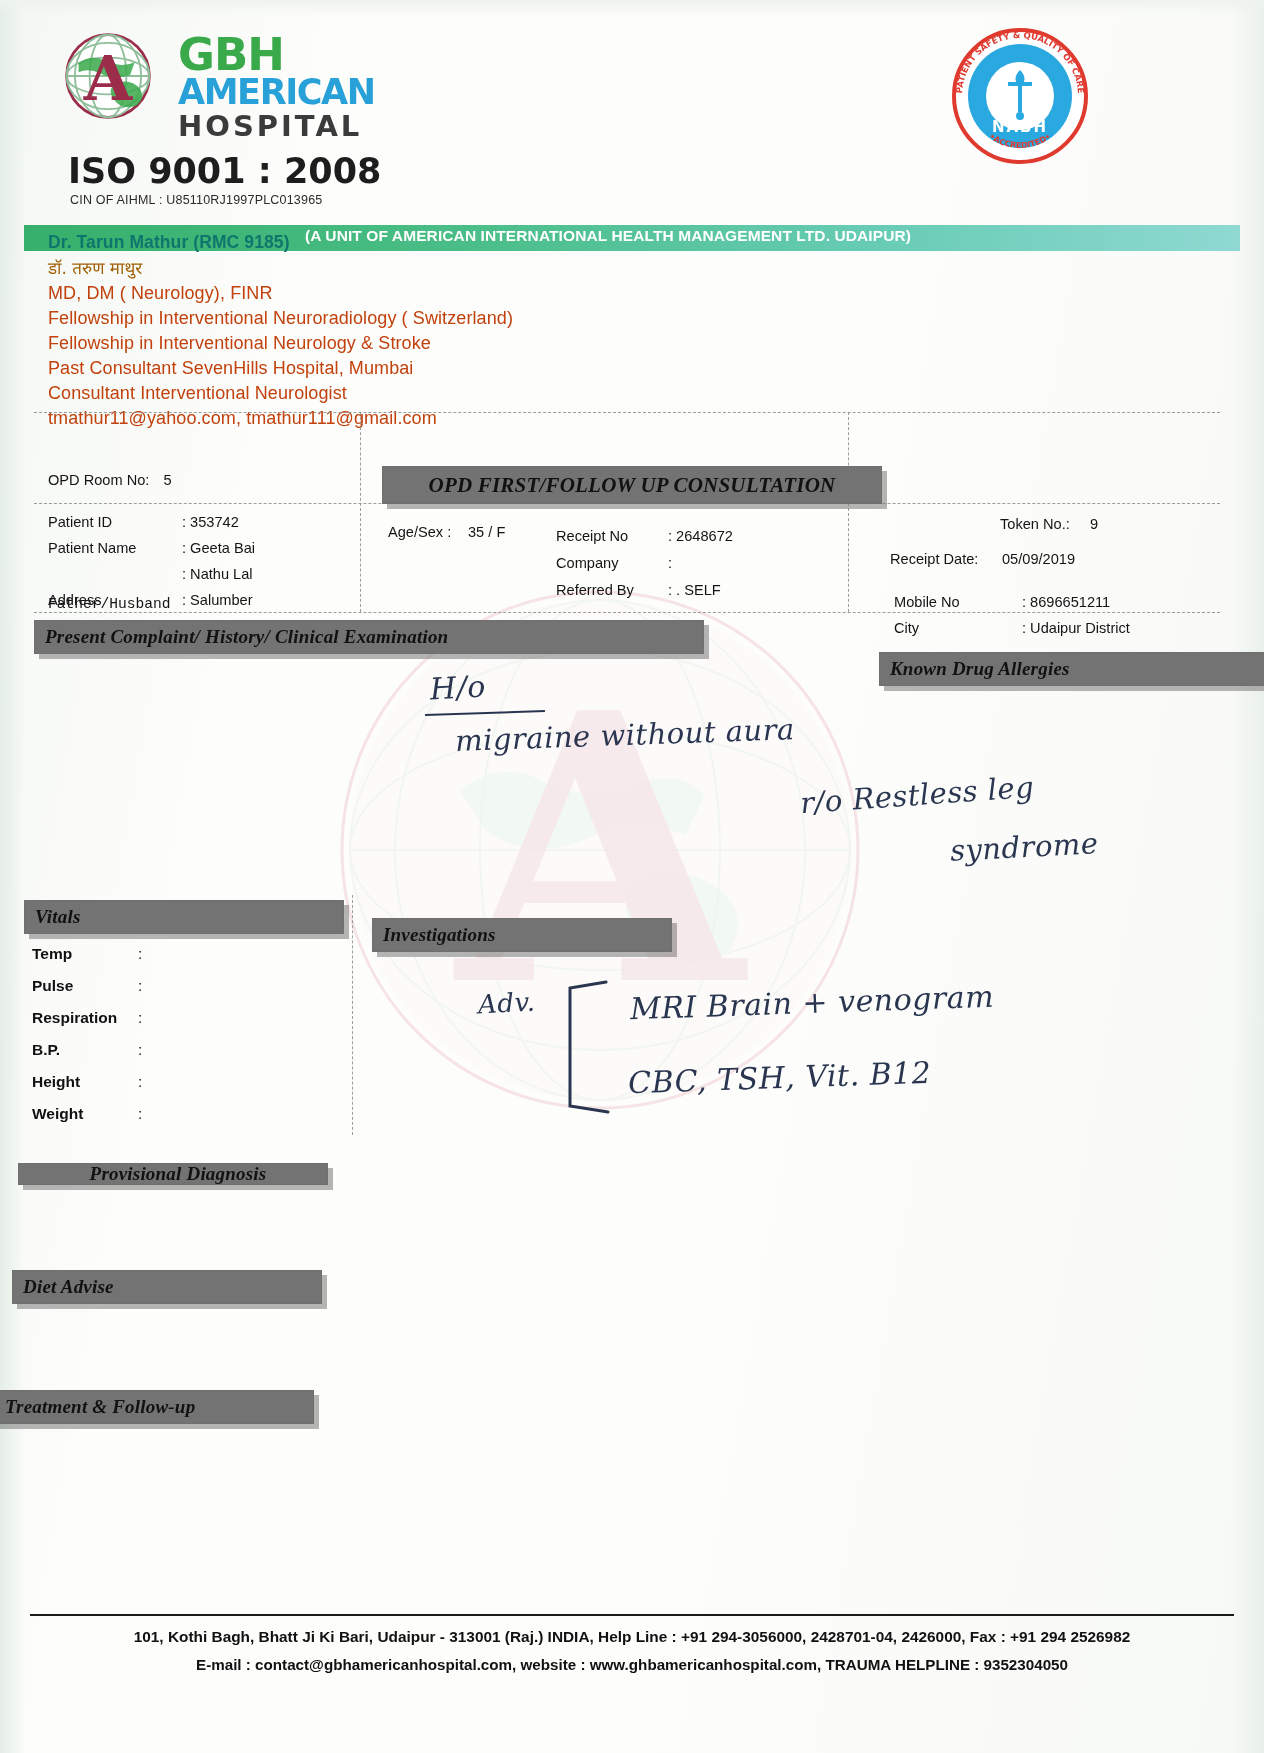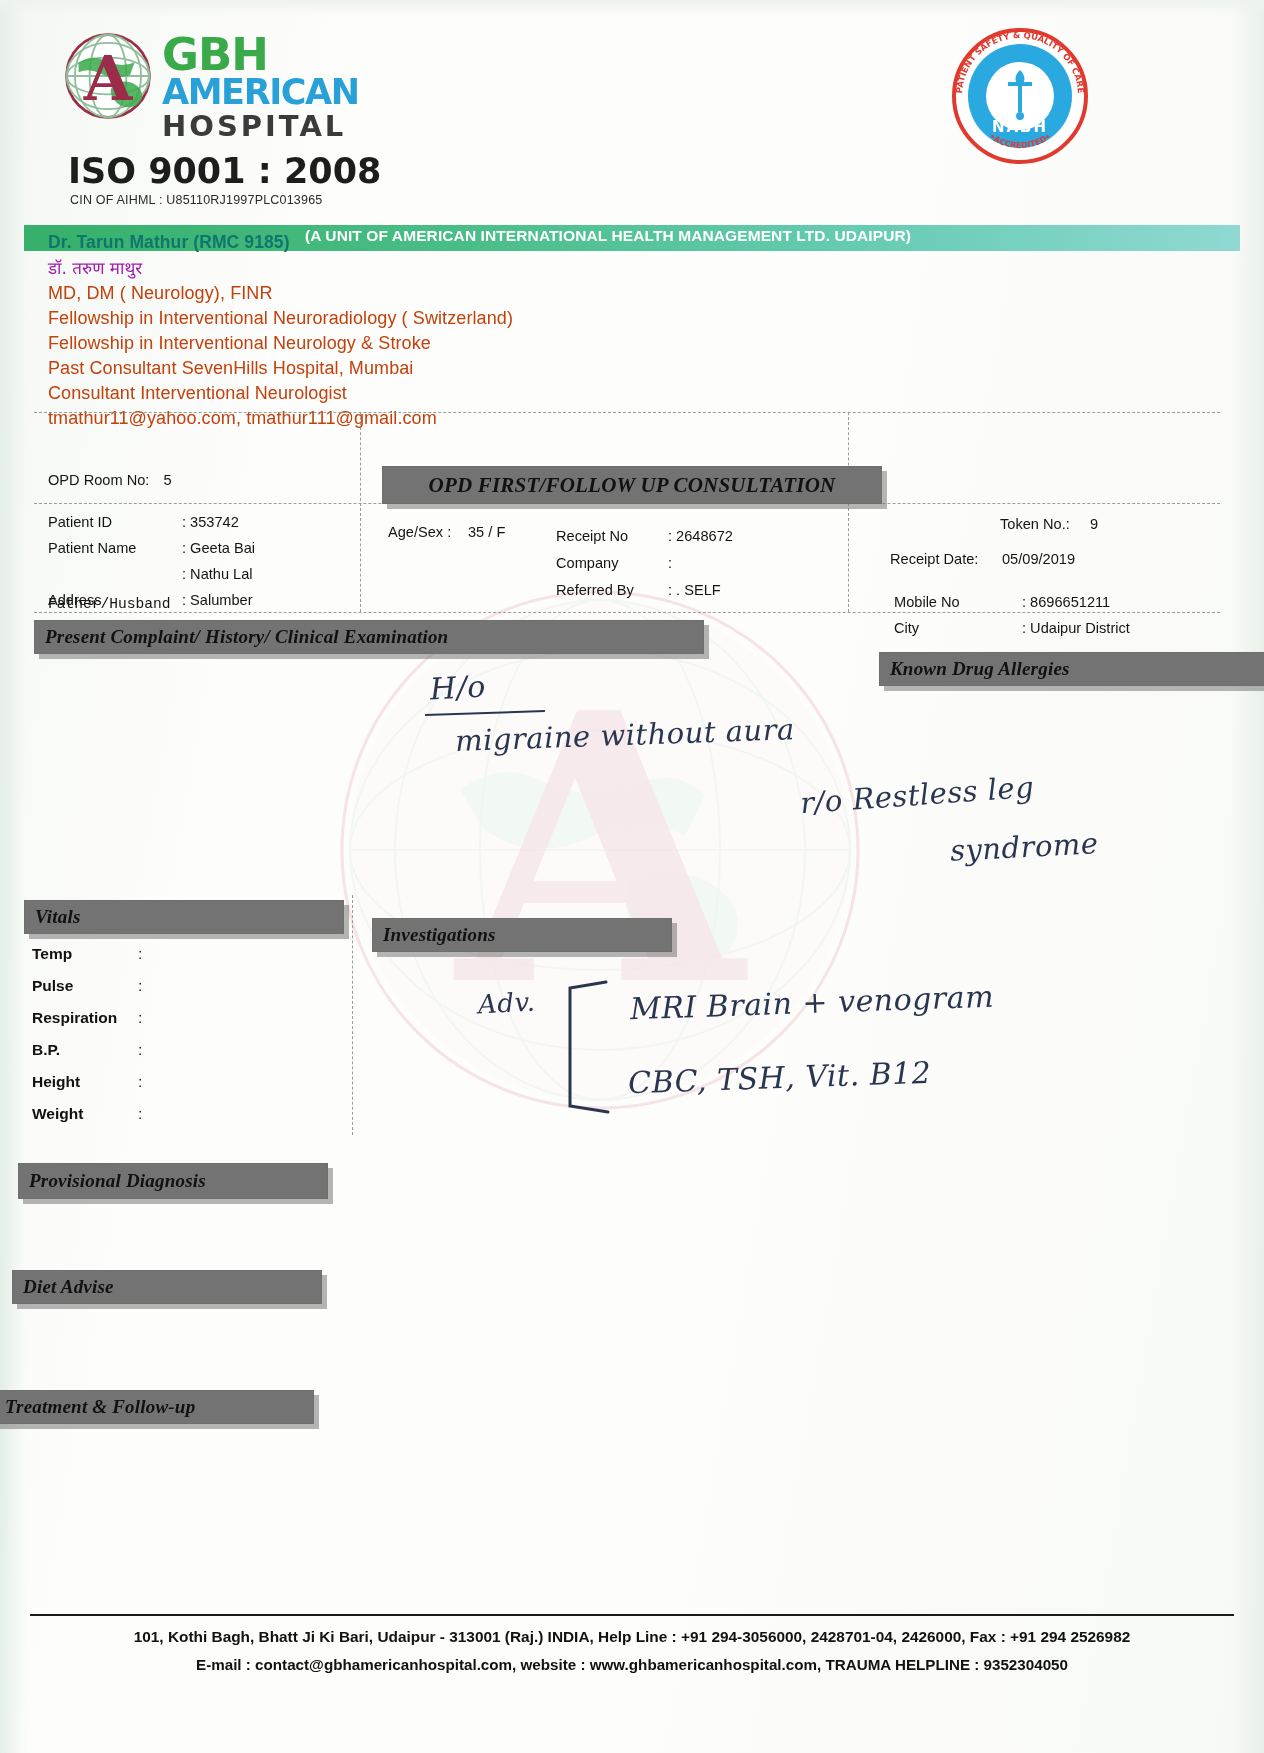--- a/index.html
+++ b/index.html
@@ -66,21 +66,21 @@
     display: flex;
     align-items: flex-start;
   }
   .logo-globe {
     width: 92px;
     height: 92px;
     flex: 0 0 92px;
     margin-top: 2px;
   }
   .logo-words {
-    margin-left: 8px;
+    margin-left: 24px;
     margin-top: 6px;
   }
   .gbh-word {
     font-family: "DejaVu Sans", sans-serif;
     font-weight: bold;
     font-size: 45px;
     line-height: 0.92;
     letter-spacing: -1px;
     color: #3aa94a;
   }
@@ -157,21 +157,21 @@
   }
   .doc-name-en {
     font-weight: bold;
     font-size: 17.5px;
     color: #0f766e;
     letter-spacing: 0.1px;
   }
   .doc-name-hi {
     font-family: "DejaVu Sans", sans-serif;
     font-size: 17px;
-    color: #a21caf;
+    color: #a16207;
     margin-top: 3px;
   }
   .doc-line {
     font-size: 18px;
     color: #c2410c;
     margin-top: 4px;
     letter-spacing: 0.1px;
   }
 
   
@@ -404,21 +404,21 @@
   </div>
 
   <div class="titlebox" style="left:24px; top:900px; width:320px; height:34px;">
     <span>Vitals</span>
   </div>
 
   <div class="titlebox" style="left:372px; top:918px; width:300px; height:34px;">
     <span>Investigations</span>
   </div>
 
-  <div class="titlebox" style="left:18px; top:1163px; width:310px; height:36px;">
+  <div class="titlebox" style="left:18px; top:1163px; width:310px; height:22px;justify-content:center;">
     <span>Provisional Diagnosis</span>
   </div>
 
   <div class="titlebox" style="left:12px; top:1270px; width:310px; height:34px;">
     <span>Diet Advise</span>
   </div>
 
   <div class="titlebox" style="left:-6px; top:1390px; width:320px; height:34px;">
     <span>Treatment &amp; Follow-up</span>
   </div>

